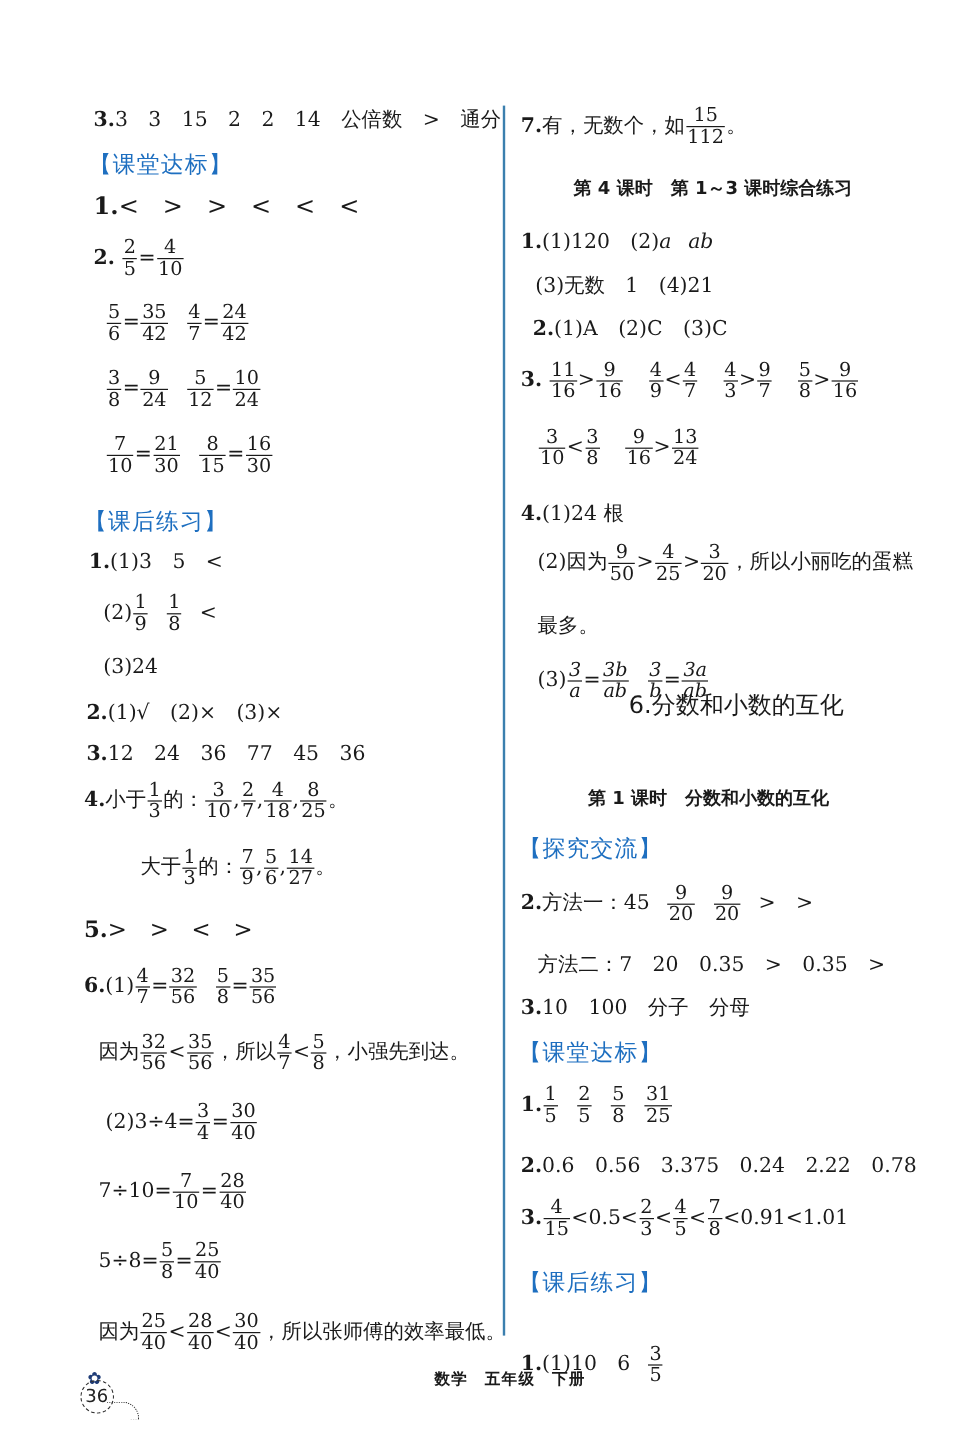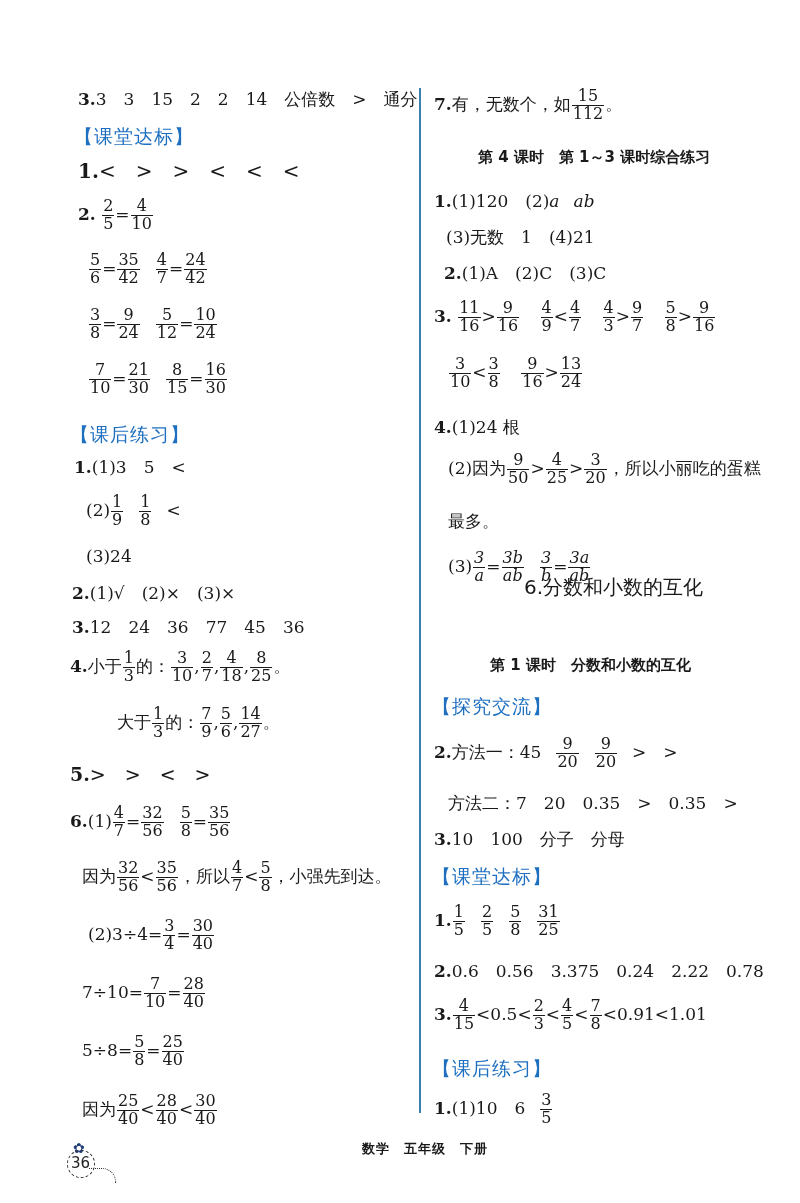--- a/index.html
+++ b/index.html
@@ -218,21 +218,21 @@
 <div class="abs" style="left:82px;top:1093px;">
   <span>因为</span><span class="frac">
       <span class="n">25</span>
       <span class="d">40</span>
     </span>&lt;<span class="frac">
       <span class="n">28</span>
       <span class="d">40</span>
     </span>&lt;<span class="frac">
       <span class="n">30</span>
       <span class="d">40</span>
-    </span>
+    </span><span>，所以张师傅的效率最低。</span>
 </div>
 
 <div class="abs" style="left:434px;top:88px;">
   <span class="num">7.</span><span>有，无数个，如</span><span class="frac">
       <span class="n">15</span>
       <span class="d">112</span>
     </span><span>。</span>
 </div>
 
 <div class="abs lesson" style="left:478px;top:148px;">第 4 课时　第 1～3 课时综合练习</div>
@@ -375,21 +375,21 @@
       <span class="n">4</span>
       <span class="d">5</span>
     </span>&lt;<span class="frac">
       <span class="n">7</span>
       <span class="d">8</span>
     </span><span>&lt;0.91&lt;1.01</span>
 </div>
 
 <div class="abs hdr" style="left:432px;top:1056px;">【课后练习】</div>
 
-<div class="abs" style="left:434px;top:1092px;">
+<div class="abs" style="left:434px;top:1120px;">
   <span class="num">1.</span><span>(1)10　6</span><span class="sp"></span><span class="frac">
       <span class="n">3</span>
       <span class="d">5</span>
     </span>
 </div>
 
 <div class="pg">
   <span class="bug">✿</span>
   <span class="ring"></span>
   <span class="tail"></span>

